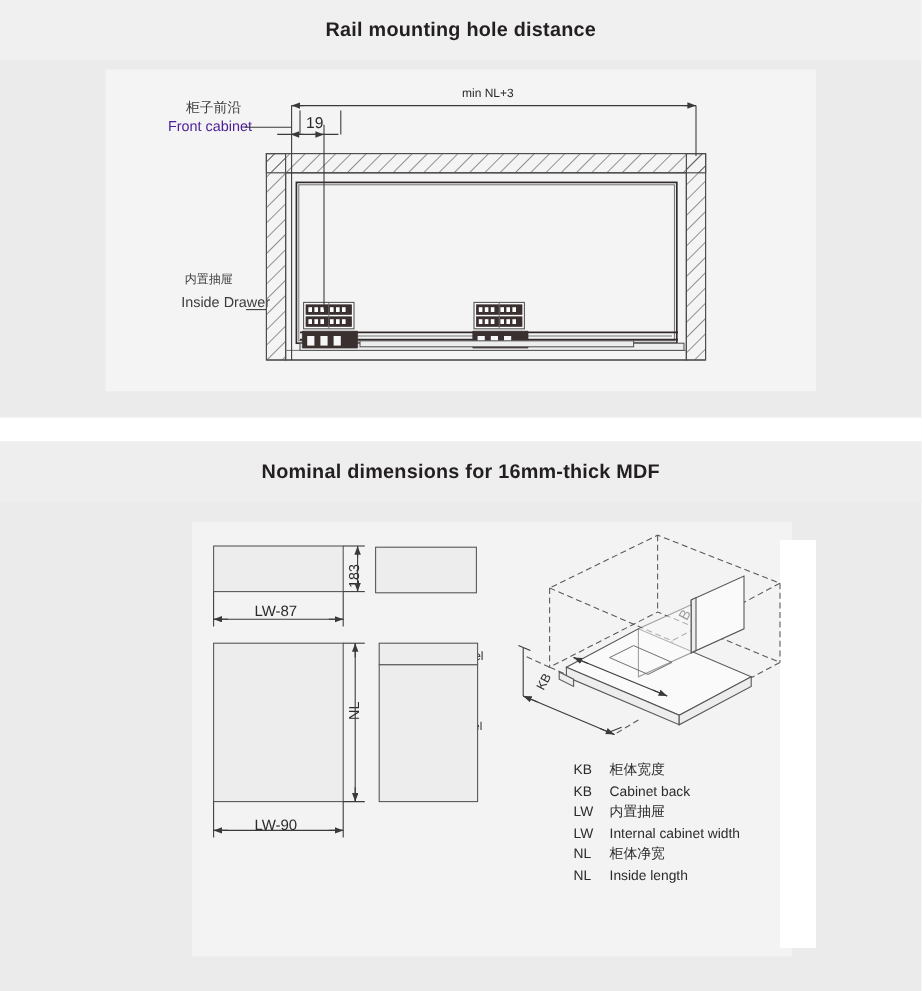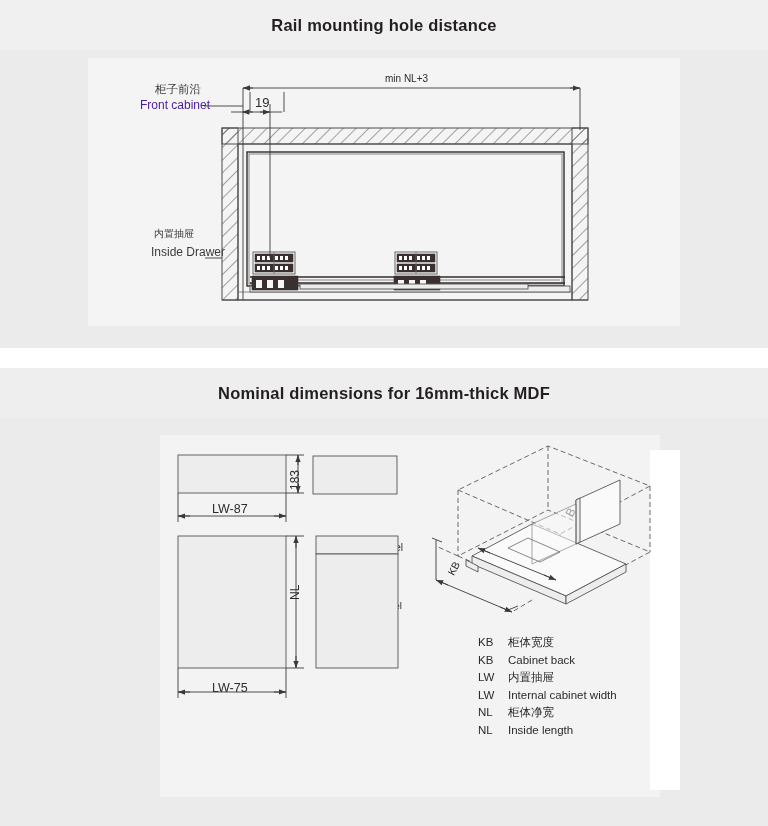--- a/index.html
+++ b/index.html
@@ -192,21 +192,21 @@
 
   <div class="lbl dark" style="left:212px;top:502px;font-size:12.5px;">LW-87</div>
 
   <div class="lbl cn dark" style="left:333px;top:463px;font-size:12px;">后背板</div>
   <div class="lbl dark" style="left:323px;top:478px;font-size:12.5px;">Back panel</div>
 
   <div class="lbl dark" style="left:228px;top:605px;font-size:13px;">A</div>
 
   <div class="lbl dark rot90" style="left:288px;top:600px;font-size:12px;">NL</div>
 
-  <div class="lbl dark" style="left:212px;top:681px;font-size:12.5px;">LW-75</div>
+  <div class="lbl dark" style="left:212px;top:681px;font-size:12.5px;">LW-90</div>
 
   <div class="lbl cn dark" style="left:322px;top:540px;font-size:11.5px;">底板</div>
   <div class="lbl dark" style="left:344px;top:542px;font-size:10px;">Bottom panel</div>
 
   <div class="lbl cn dark" style="left:332px;top:584px;font-size:12px;">木背板</div>
   <div class="lbl dark" style="left:318px;top:600px;font-size:9.5px;">Wooden back panel</div>
   <div class="lbl dark" style="left:332px;top:626px;font-size:8.5px;">NL-10mm</div>
 
   <div class="lbl dark" style="left:512px;top:534px;font-size:12px;transform:rotate(-28deg);">A</div>
   <div class="lbl dark" style="left:567px;top:505px;font-size:12px;transform:rotate(-62deg);">B</div>

